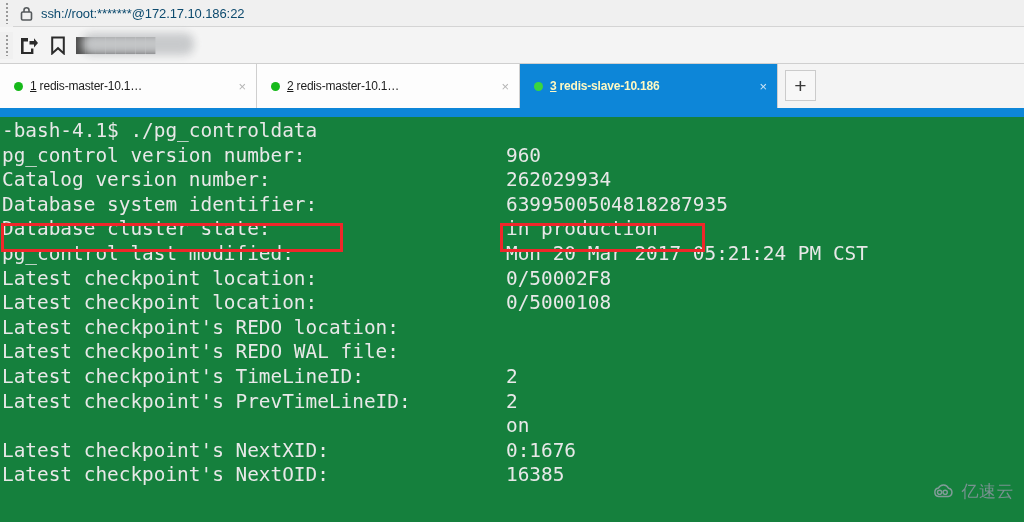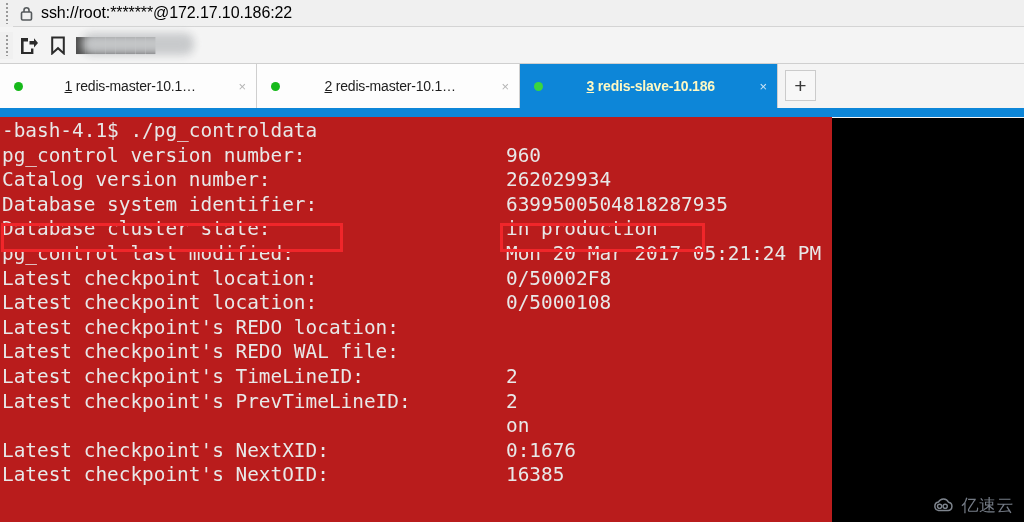--- a/index.html
+++ b/index.html
@@ -38,22 +38,22 @@
     width: 2px; height: 21px;
     background-image: repeating-linear-gradient(to bottom, #9a9a9a 0px, #9a9a9a 2px, transparent 2px, transparent 4px);
   }
   .lock-icon {
     width: 26px; height: 27px;
     display: flex; align-items: center; justify-content: center;
   }
   .lock-icon svg { display: block; }
   .title-text {
     font-family: "Liberation Sans", sans-serif;
-    font-size: 16px;
-    color: #000000;
+    font-size: 13px;
+    color: #0c4a6e;
     letter-spacing: -0.1px;
     white-space: nowrap;
     padding-left: 2px;
   }
 
   
   .toolbar {
     position: absolute;
     left: 0; top: 27px;
     width: 1024px; height: 37px;
@@ -120,27 +120,26 @@
   .tab .dot {
     width: 9px; height: 9px;
     border-radius: 50%;
     background: #16b91a;
     flex: 0 0 auto;
     margin-right: 7px;
   }
   .tab.active .dot { background: #3ad63e; }
   .tab .label {
     font-family: "Liberation Sans", sans-serif;
-    font-size: 14px;
+    font-size: 12px;
     color: #1d1d1d;
     letter-spacing: -0.2px;
     flex: 1 1 auto;
     overflow: hidden;
     text-overflow: clip;
-    text-align: center;
   }
   .tab.active .label {
     color: #fef9c3;
     font-weight: bold;
   }
   .tab .label .num {
     text-decoration: underline;
   }
   .tab .close {
     font-family: "Liberation Sans", sans-serif;
@@ -167,22 +166,22 @@
     position: absolute;
     left: 0; top: 108px;
     width: 1024px; height: 9px;
     background: #0d86d8;
   }
 
   
   .terminal {
     position: absolute;
     left: 0; top: 117px;
-    width: 832px; height: 405px;
-    background: #b91c1c;
+    width: 1024px; height: 405px;
+    background: #15803d;
     overflow: hidden;
   }
   .term-inner {
     position: relative;
     padding-top: 2px;
   }
   .line {
     position: relative;
     height: 24.6px;
     line-height: 24.6px;
@@ -216,21 +215,21 @@
   #hl-val {
     left: 500px;
     top: 106px;
     width: 205px;
     height: 29px;
   }
 
   
   .watermark {
     position: absolute;
-    right: 4px; bottom: 2px;
+    right: 4px; bottom: 16px;
     display: flex;
     align-items: center;
     gap: 8px;
     opacity: 0.82;
     padding: 3px 6px;
   }
   .watermark .wm-text {
     font-family: "DejaVu Sans", sans-serif;
     font-size: 17px;
     color: #8e96a3;

